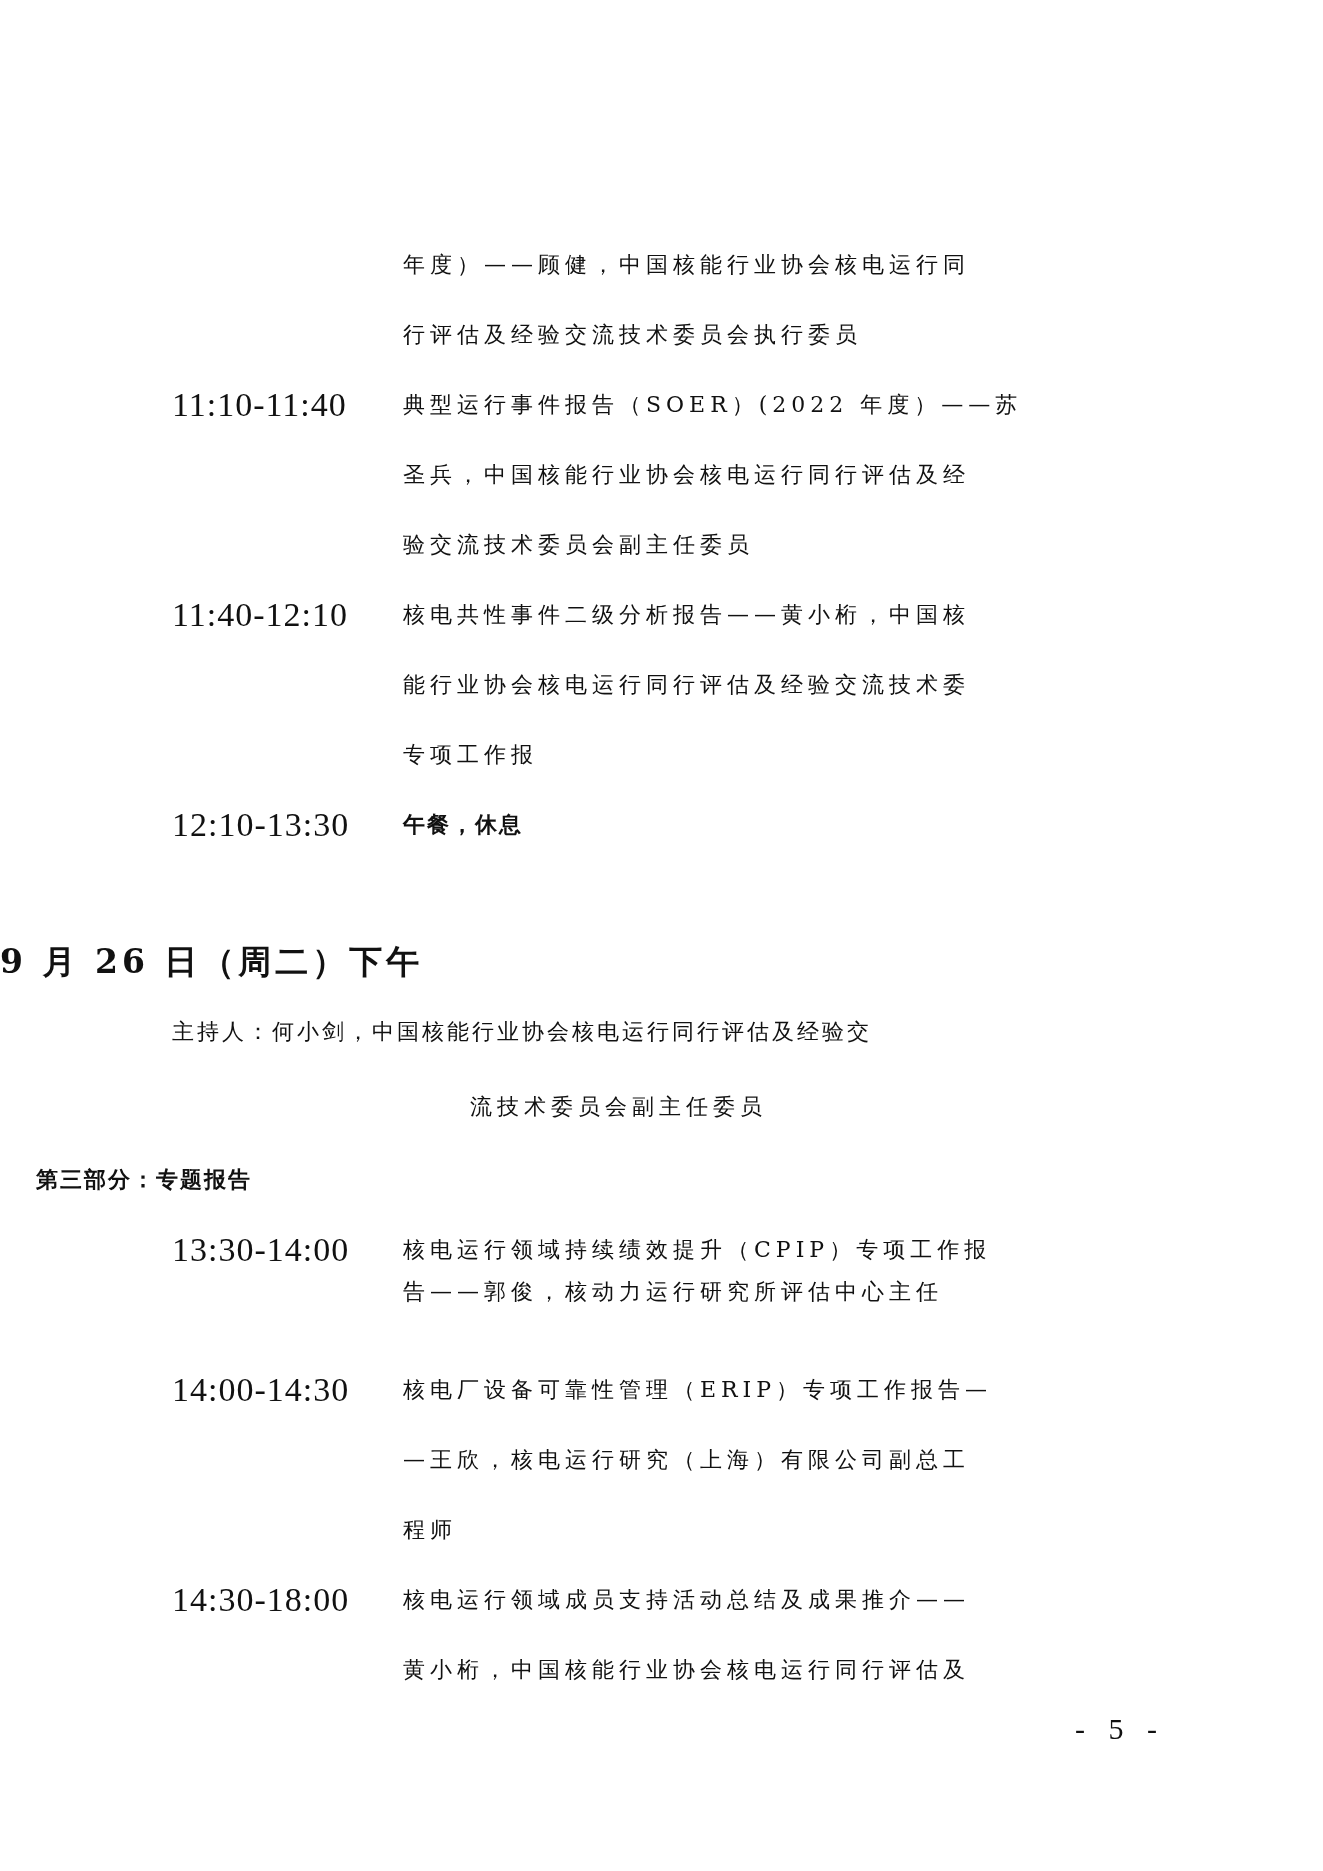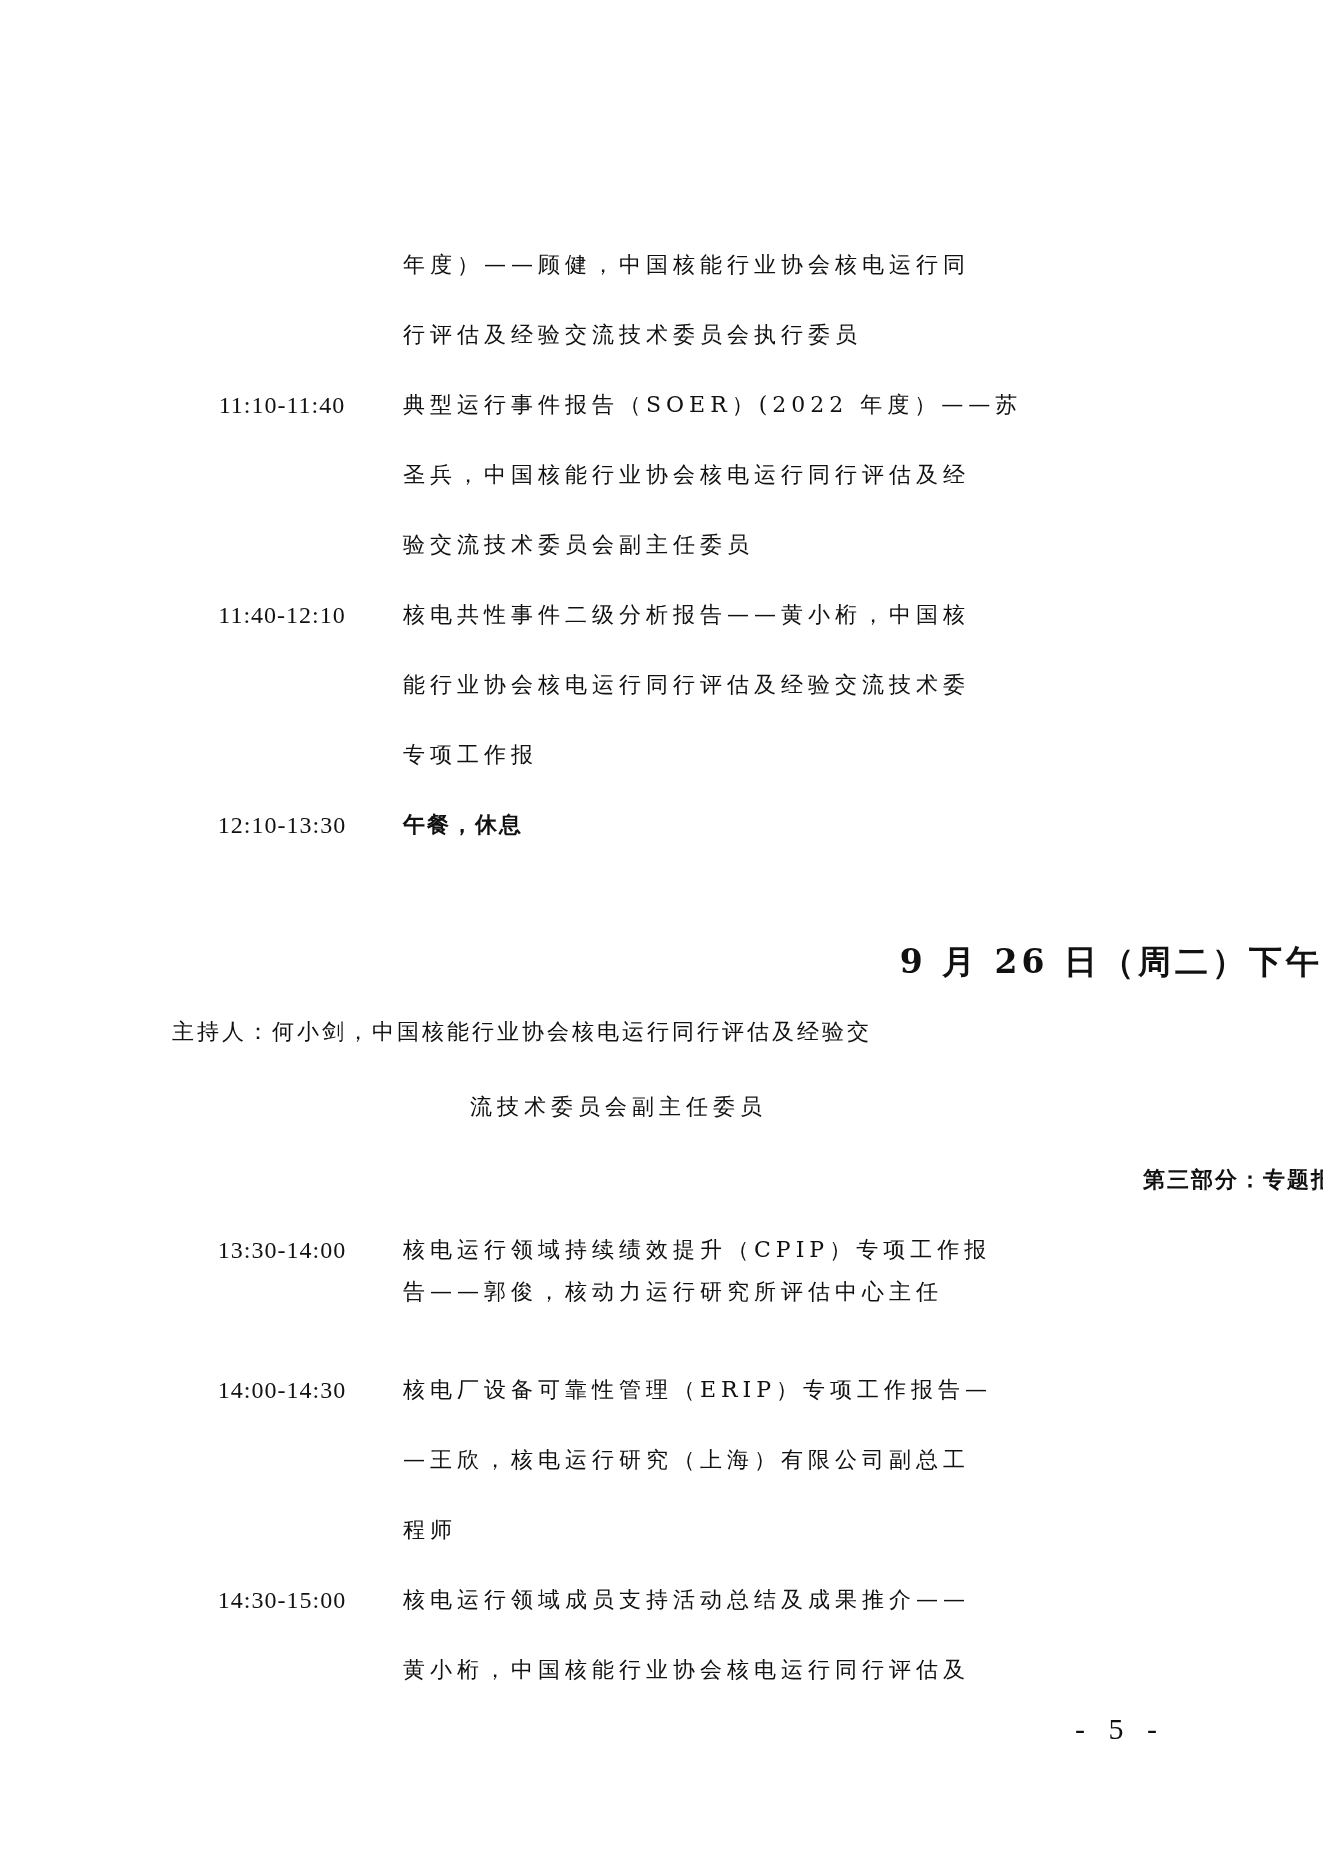--- a/index.html
+++ b/index.html
@@ -1,22 +1,22 @@
 <!DOCTYPE html>
 <html><head>
 <meta charset="utf-8">
 <style>
   html, body { margin: 0; padding: 0; background: #ffffff; }
   body { width: 1323px; height: 1871px; position: relative; overflow: hidden;
          font-family: "DejaVu Serif", "Liberation Serif", serif; color: #111111; }
   .line { position: absolute; height: 70px; line-height: 70px; font-size: 22px; white-space: nowrap; }
-  .time { left: 172px; width: 220px; font-family: "Liberation Serif", "DejaVu Serif", serif; font-size: 24px; letter-spacing: 1px; text-align: center; }
+  .time { left: 172px; width: 220px; font-family: "Liberation Serif", "DejaVu Serif", serif; font-size: 34px; letter-spacing: 1px; }
   .content { left: 403px; width: 760px; letter-spacing: 5px; }
   .bold-sans { font-family: "DejaVu Sans", "Liberation Sans", sans-serif; font-weight: bold; letter-spacing: 2px; }
-  .center { left: 0; width: 1323px; text-align: right; }
+  .center { left: 0; width: 1323px; text-align: left; }
   .date-heading { font-weight: bold; letter-spacing: 4px; font-size: 33px; }
   .host { left: 172px; width: 990px; letter-spacing: 3px; }
   .host2 { left: 455px; width: 700px; letter-spacing: 5px; margin-left: 15px; }
   .section-heading { font-family: "DejaVu Sans", "Liberation Sans", sans-serif; font-weight: bold; letter-spacing: 2px; padding-left: 36px; }
   .page-num { position: absolute; left: 1075px; top: 1712px; font-size: 30px; font-family: "Liberation Serif", serif; letter-spacing: 8px; }
 </style>
 </head>
 <body>
 
 <div class="line content" style="top:230px">年度）——顾健，中国核能行业协会核电运行同</div>
@@ -44,17 +44,17 @@
 
 <div class="line time" style="top:1215px">13:30-14:00</div>
 <div class="line content" style="top:1215px">核电运行领域持续绩效提升（CPIP）专项工作报</div>
 <div class="line content" style="top:1257px">告——郭俊，核动力运行研究所评估中心主任</div>
 
 <div class="line time" style="top:1355px">14:00-14:30</div>
 <div class="line content" style="top:1355px">核电厂设备可靠性管理（ERIP）专项工作报告—</div>
 <div class="line content" style="top:1425px">—王欣，核电运行研究（上海）有限公司副总工</div>
 <div class="line content" style="top:1495px">程师</div>
 
-<div class="line time" style="top:1565px">14:30-15:00</div>
+<div class="line time" style="top:1565px">14:30-18:00</div>
 <div class="line content" style="top:1565px">核电运行领域成员支持活动总结及成果推介——</div>
 <div class="line content" style="top:1635px">黄小桁，中国核能行业协会核电运行同行评估及</div>
 
 <div class="page-num">- 5 -</div>
 
 </body></html>

